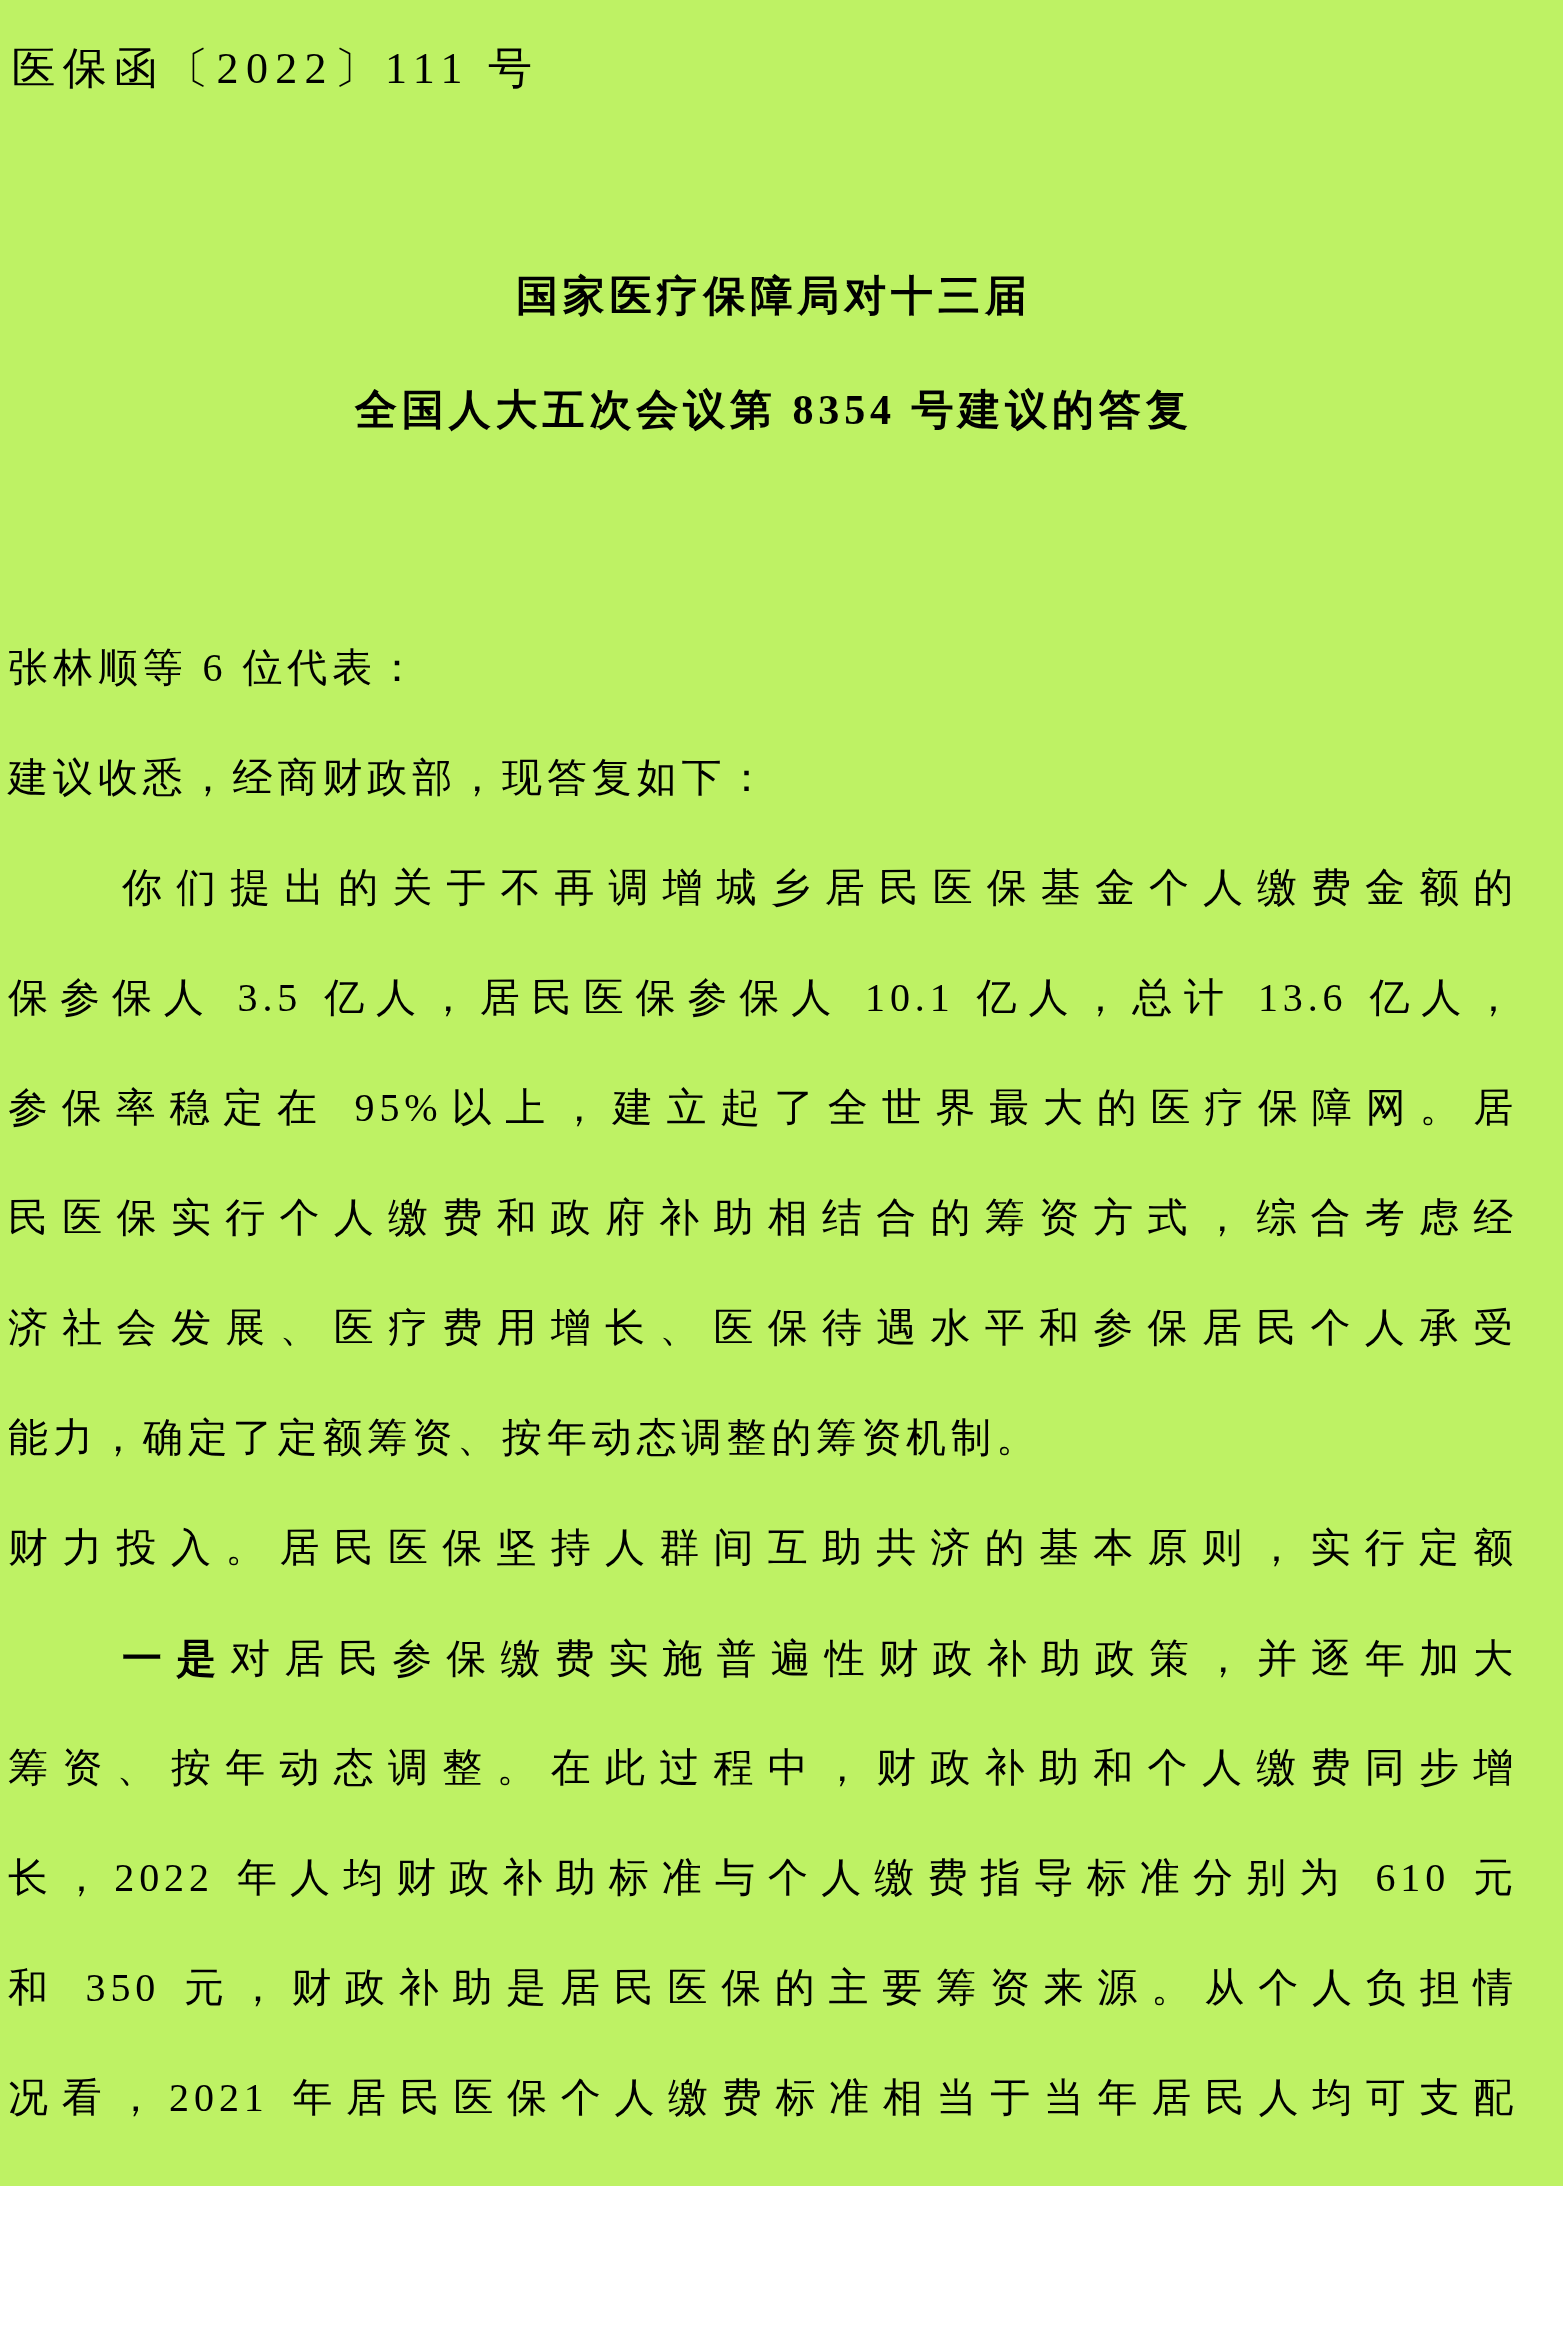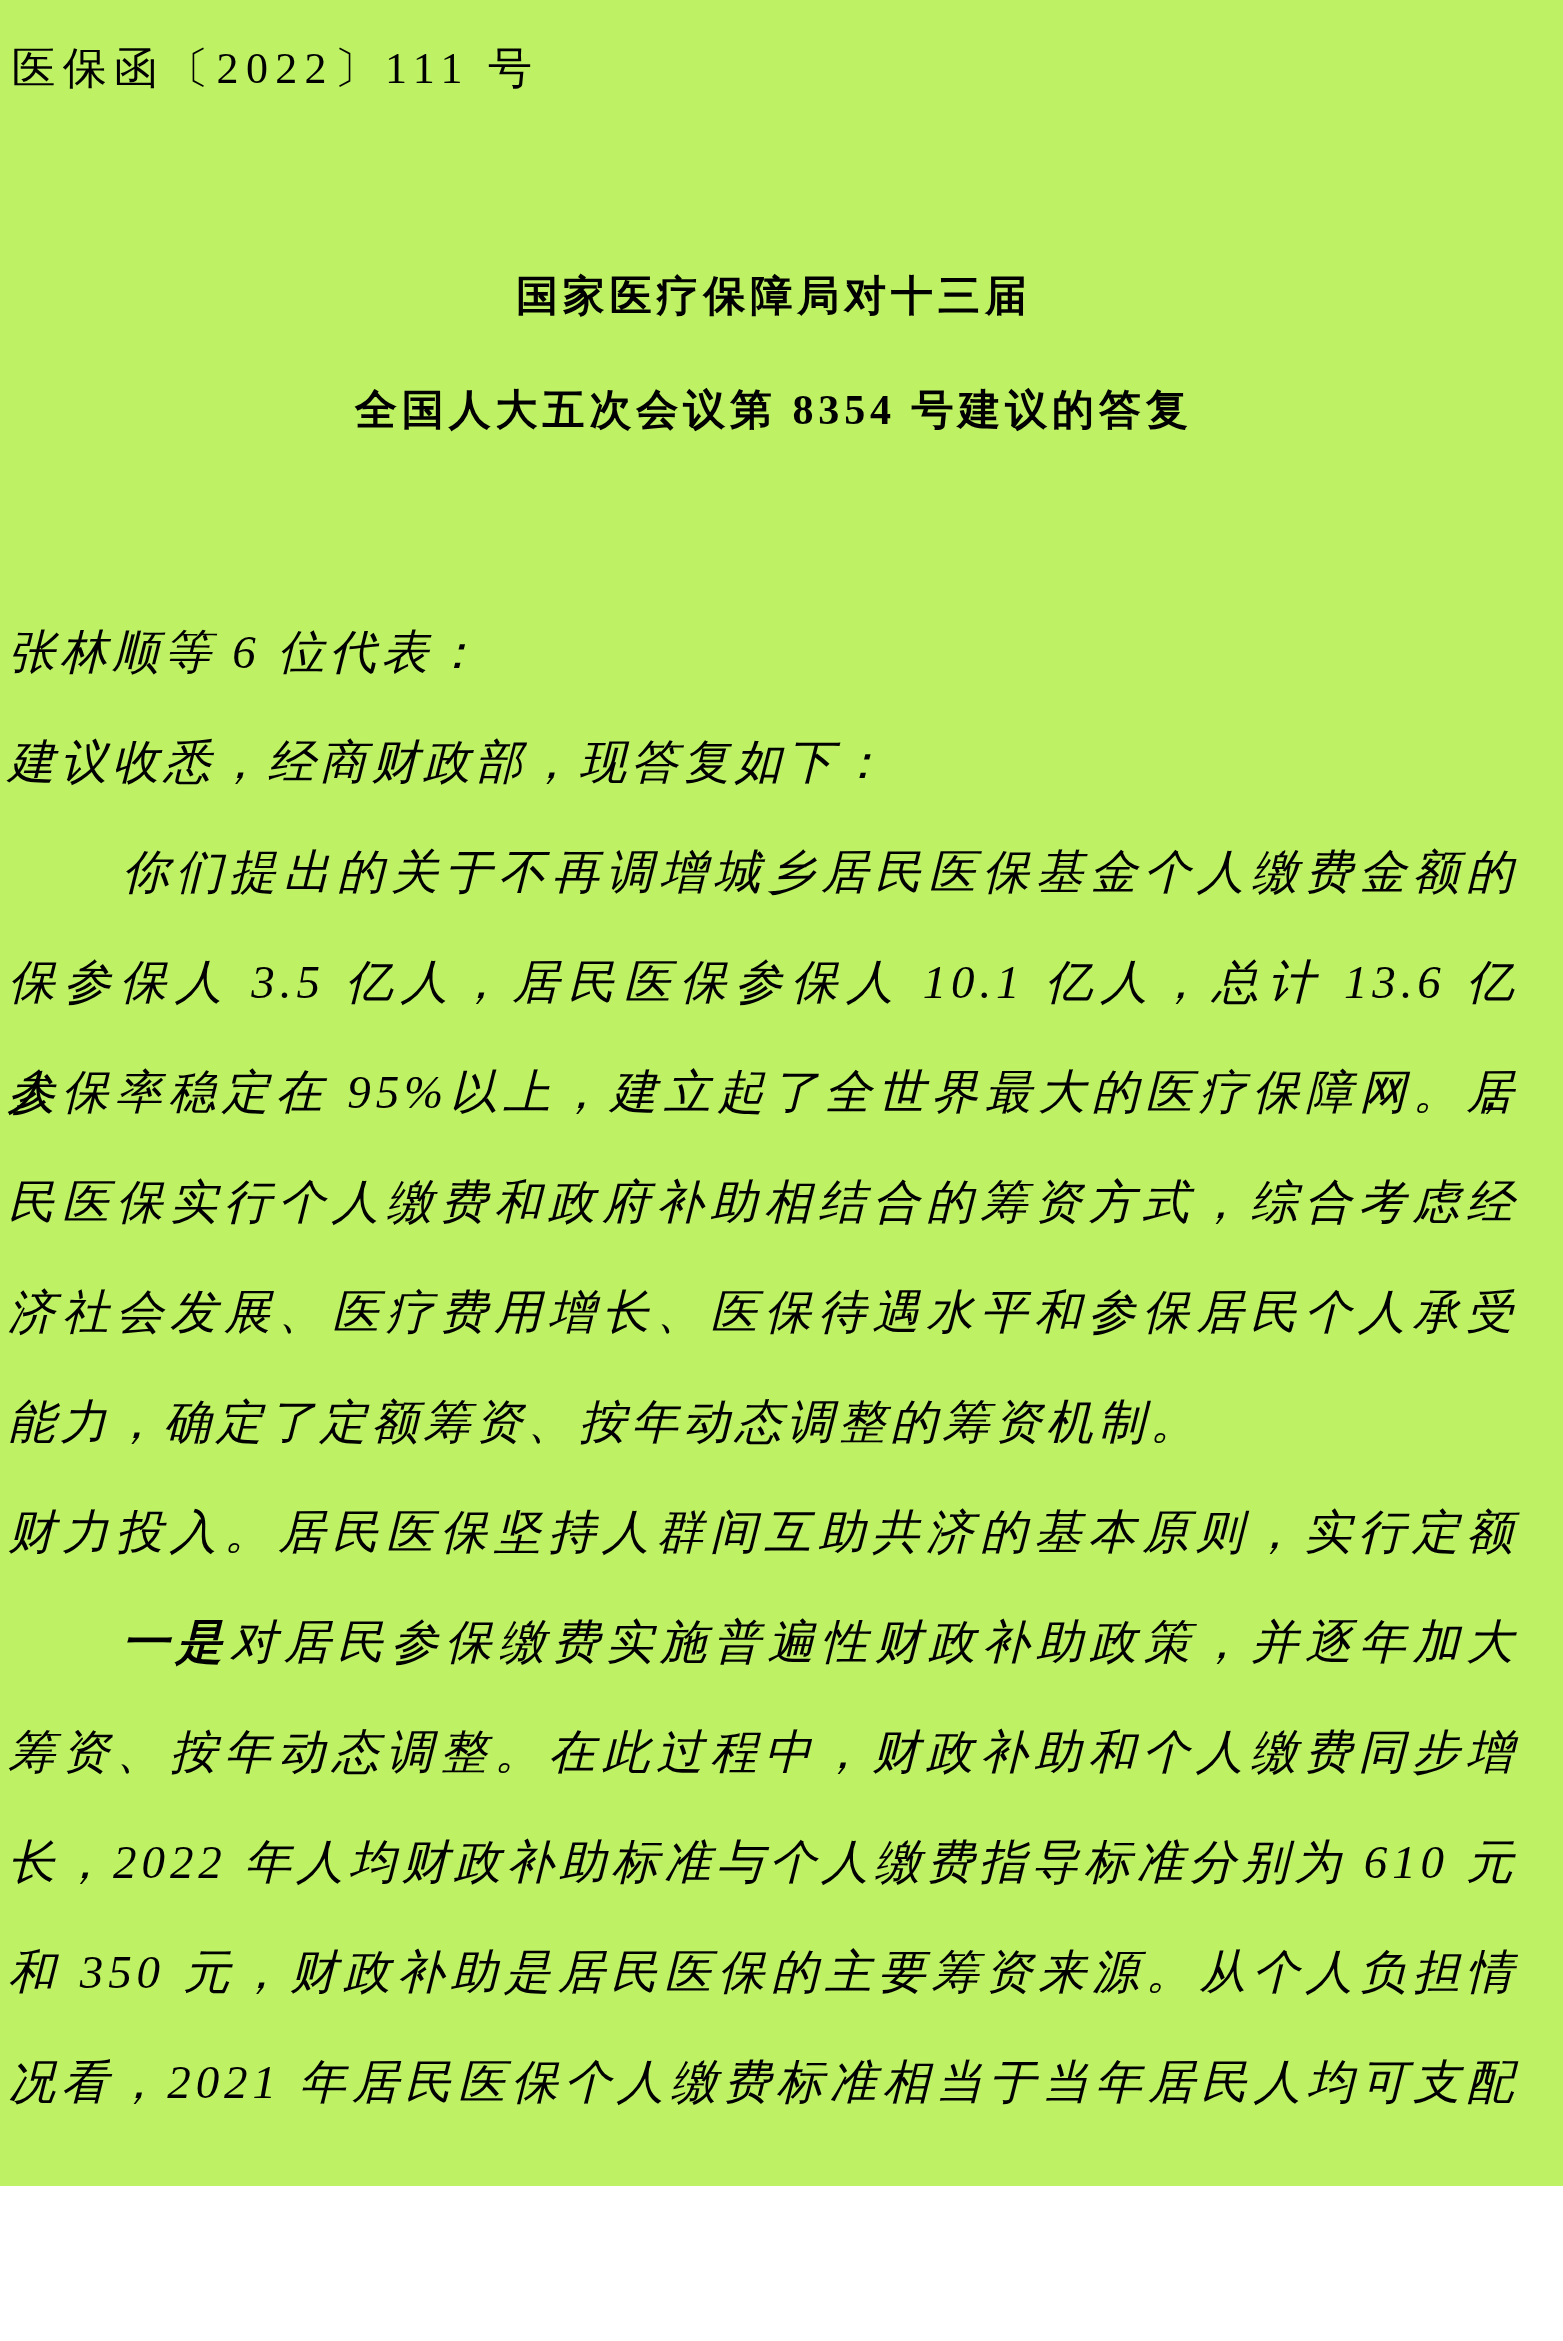--- a/index.html
+++ b/index.html
@@ -31,26 +31,25 @@
     top: 239px;
     text-align: center;
     font-weight: bold;
     font-size: 42px;
     line-height: 114px;
     letter-spacing: 4.9px;
   }
   .body-block {
     position: absolute;
     left: 8.1px;
-    top: 597px;
+    top: 613px;
     width: 1510px;
-    font-size: 47px;
+    font-size: 40px;
     line-height: 110px;
     letter-spacing: 4.9px;
-    font-style: italic;
   }
   .line {
     height: 110px;
     text-align: left;
   }
   .line.justify {
     text-align: justify;
     text-align-last: justify;
   }
   .line.indent {

